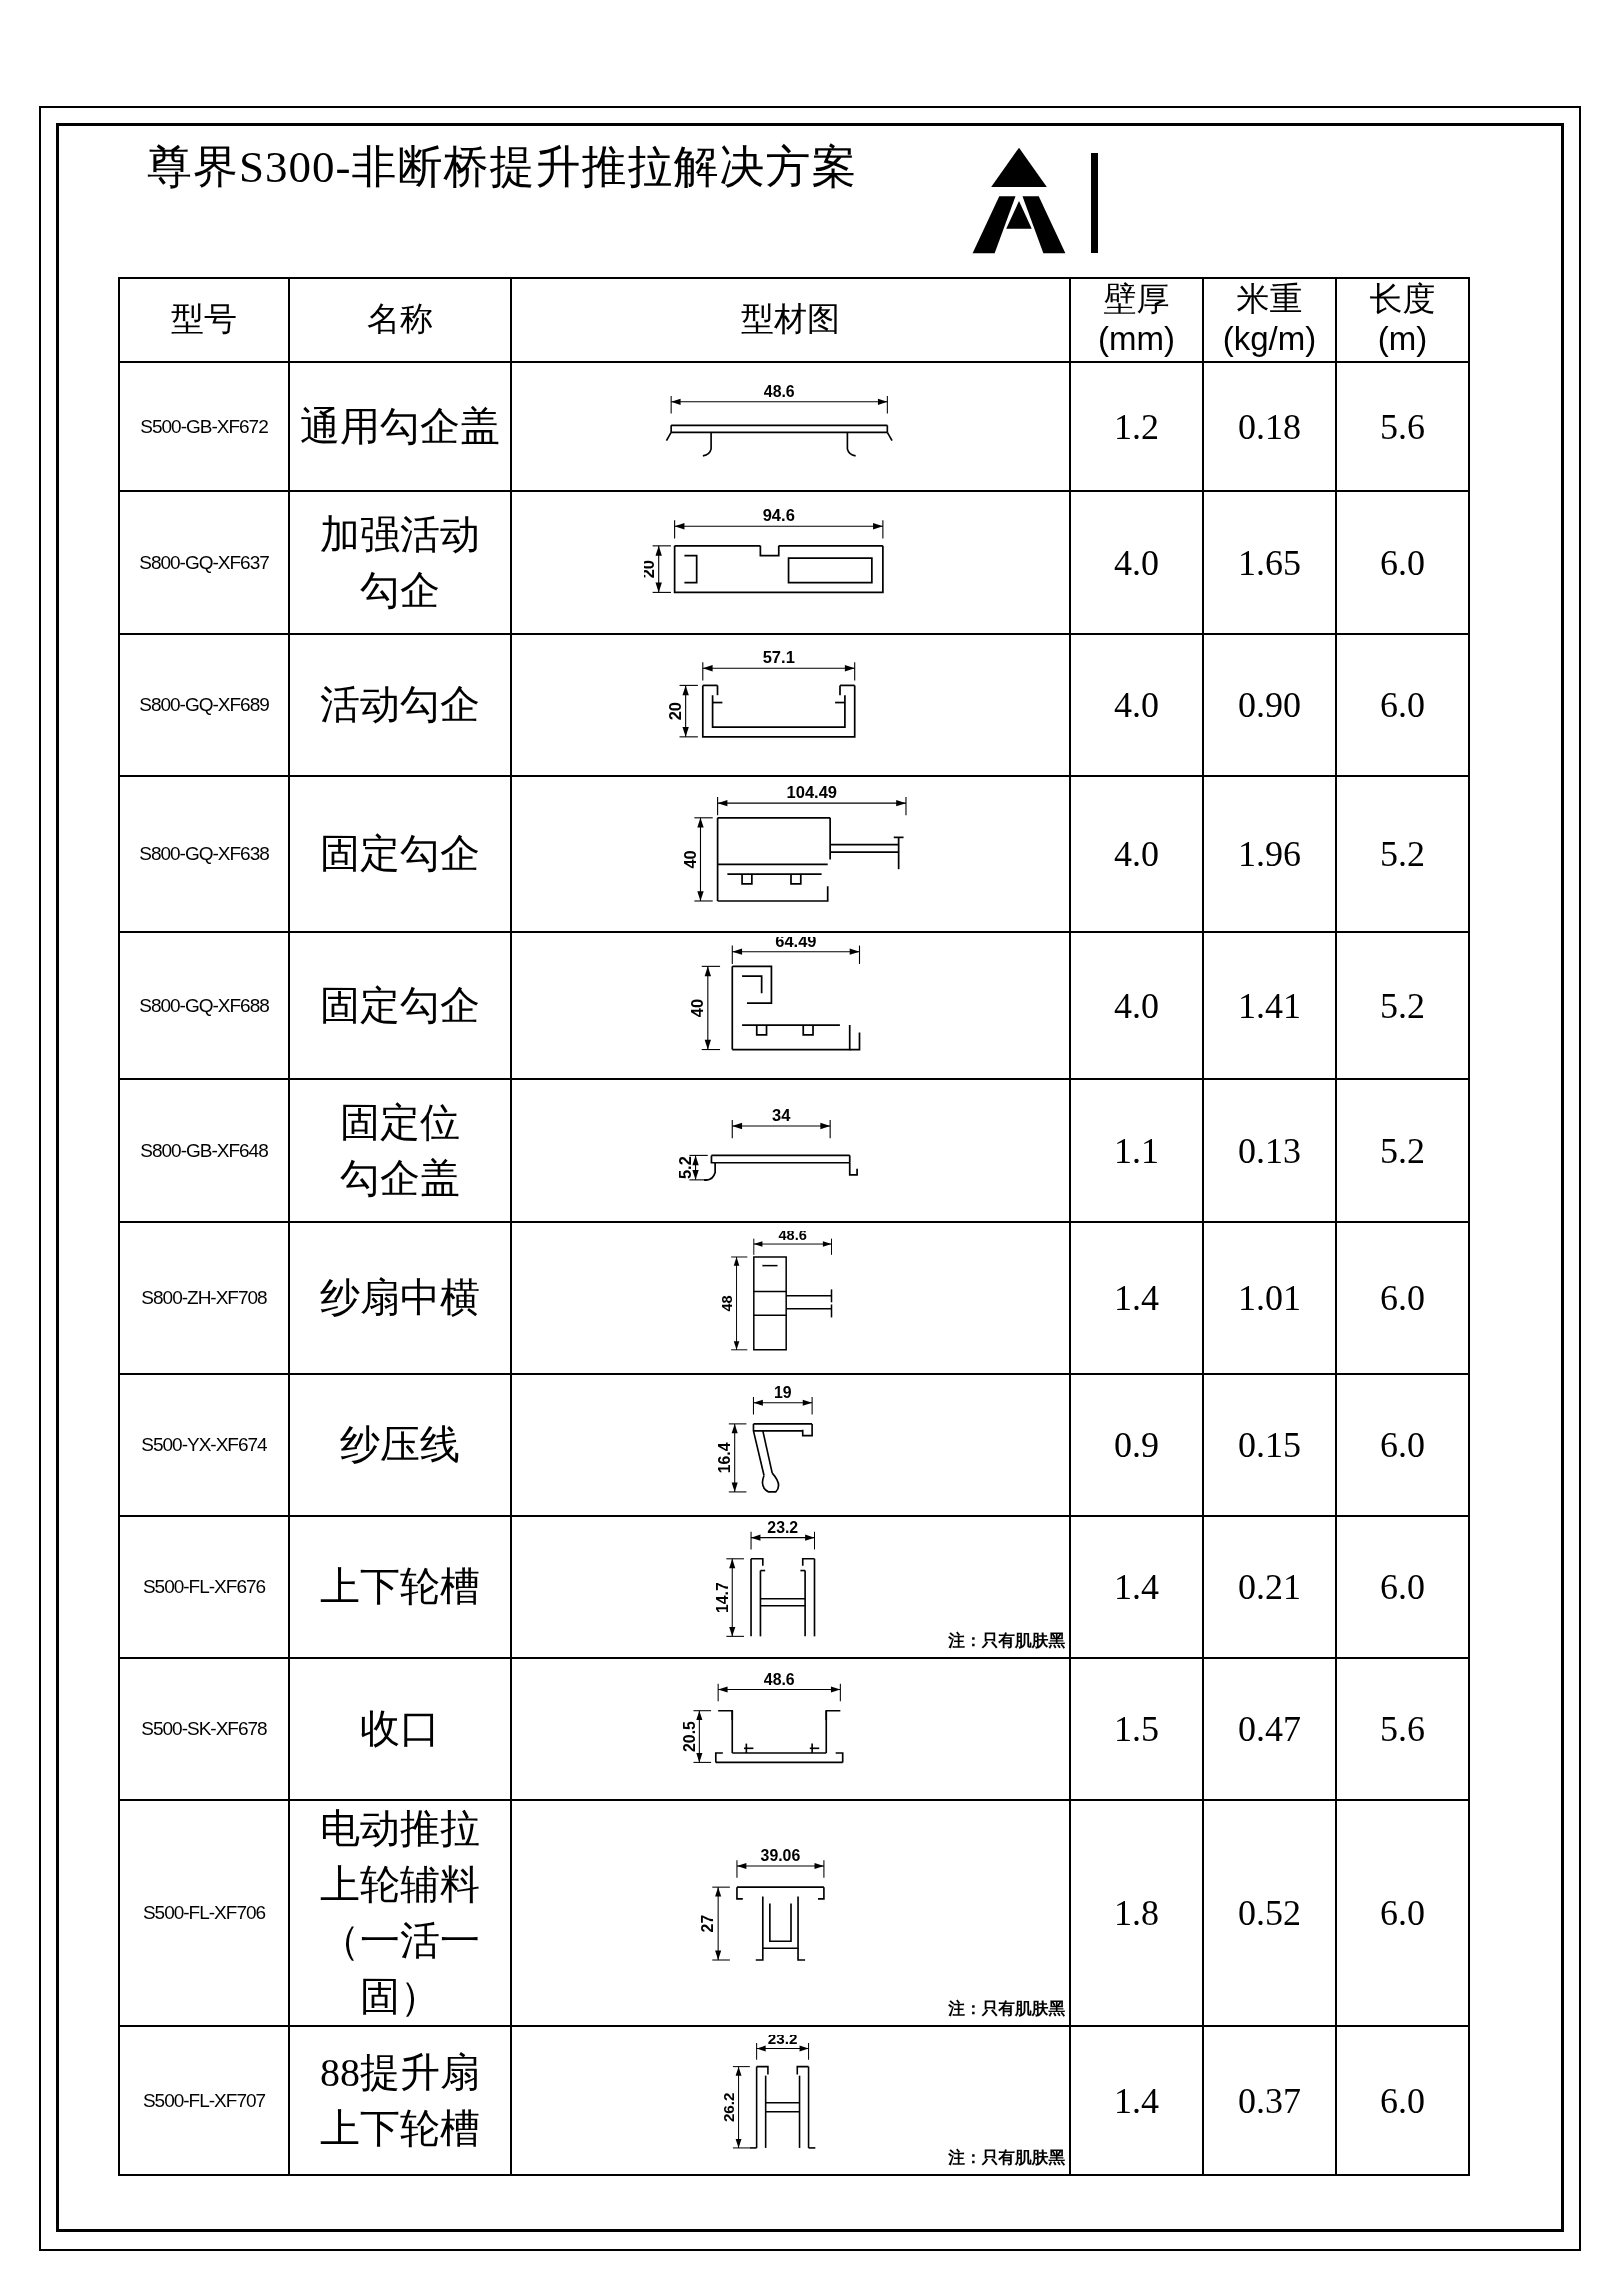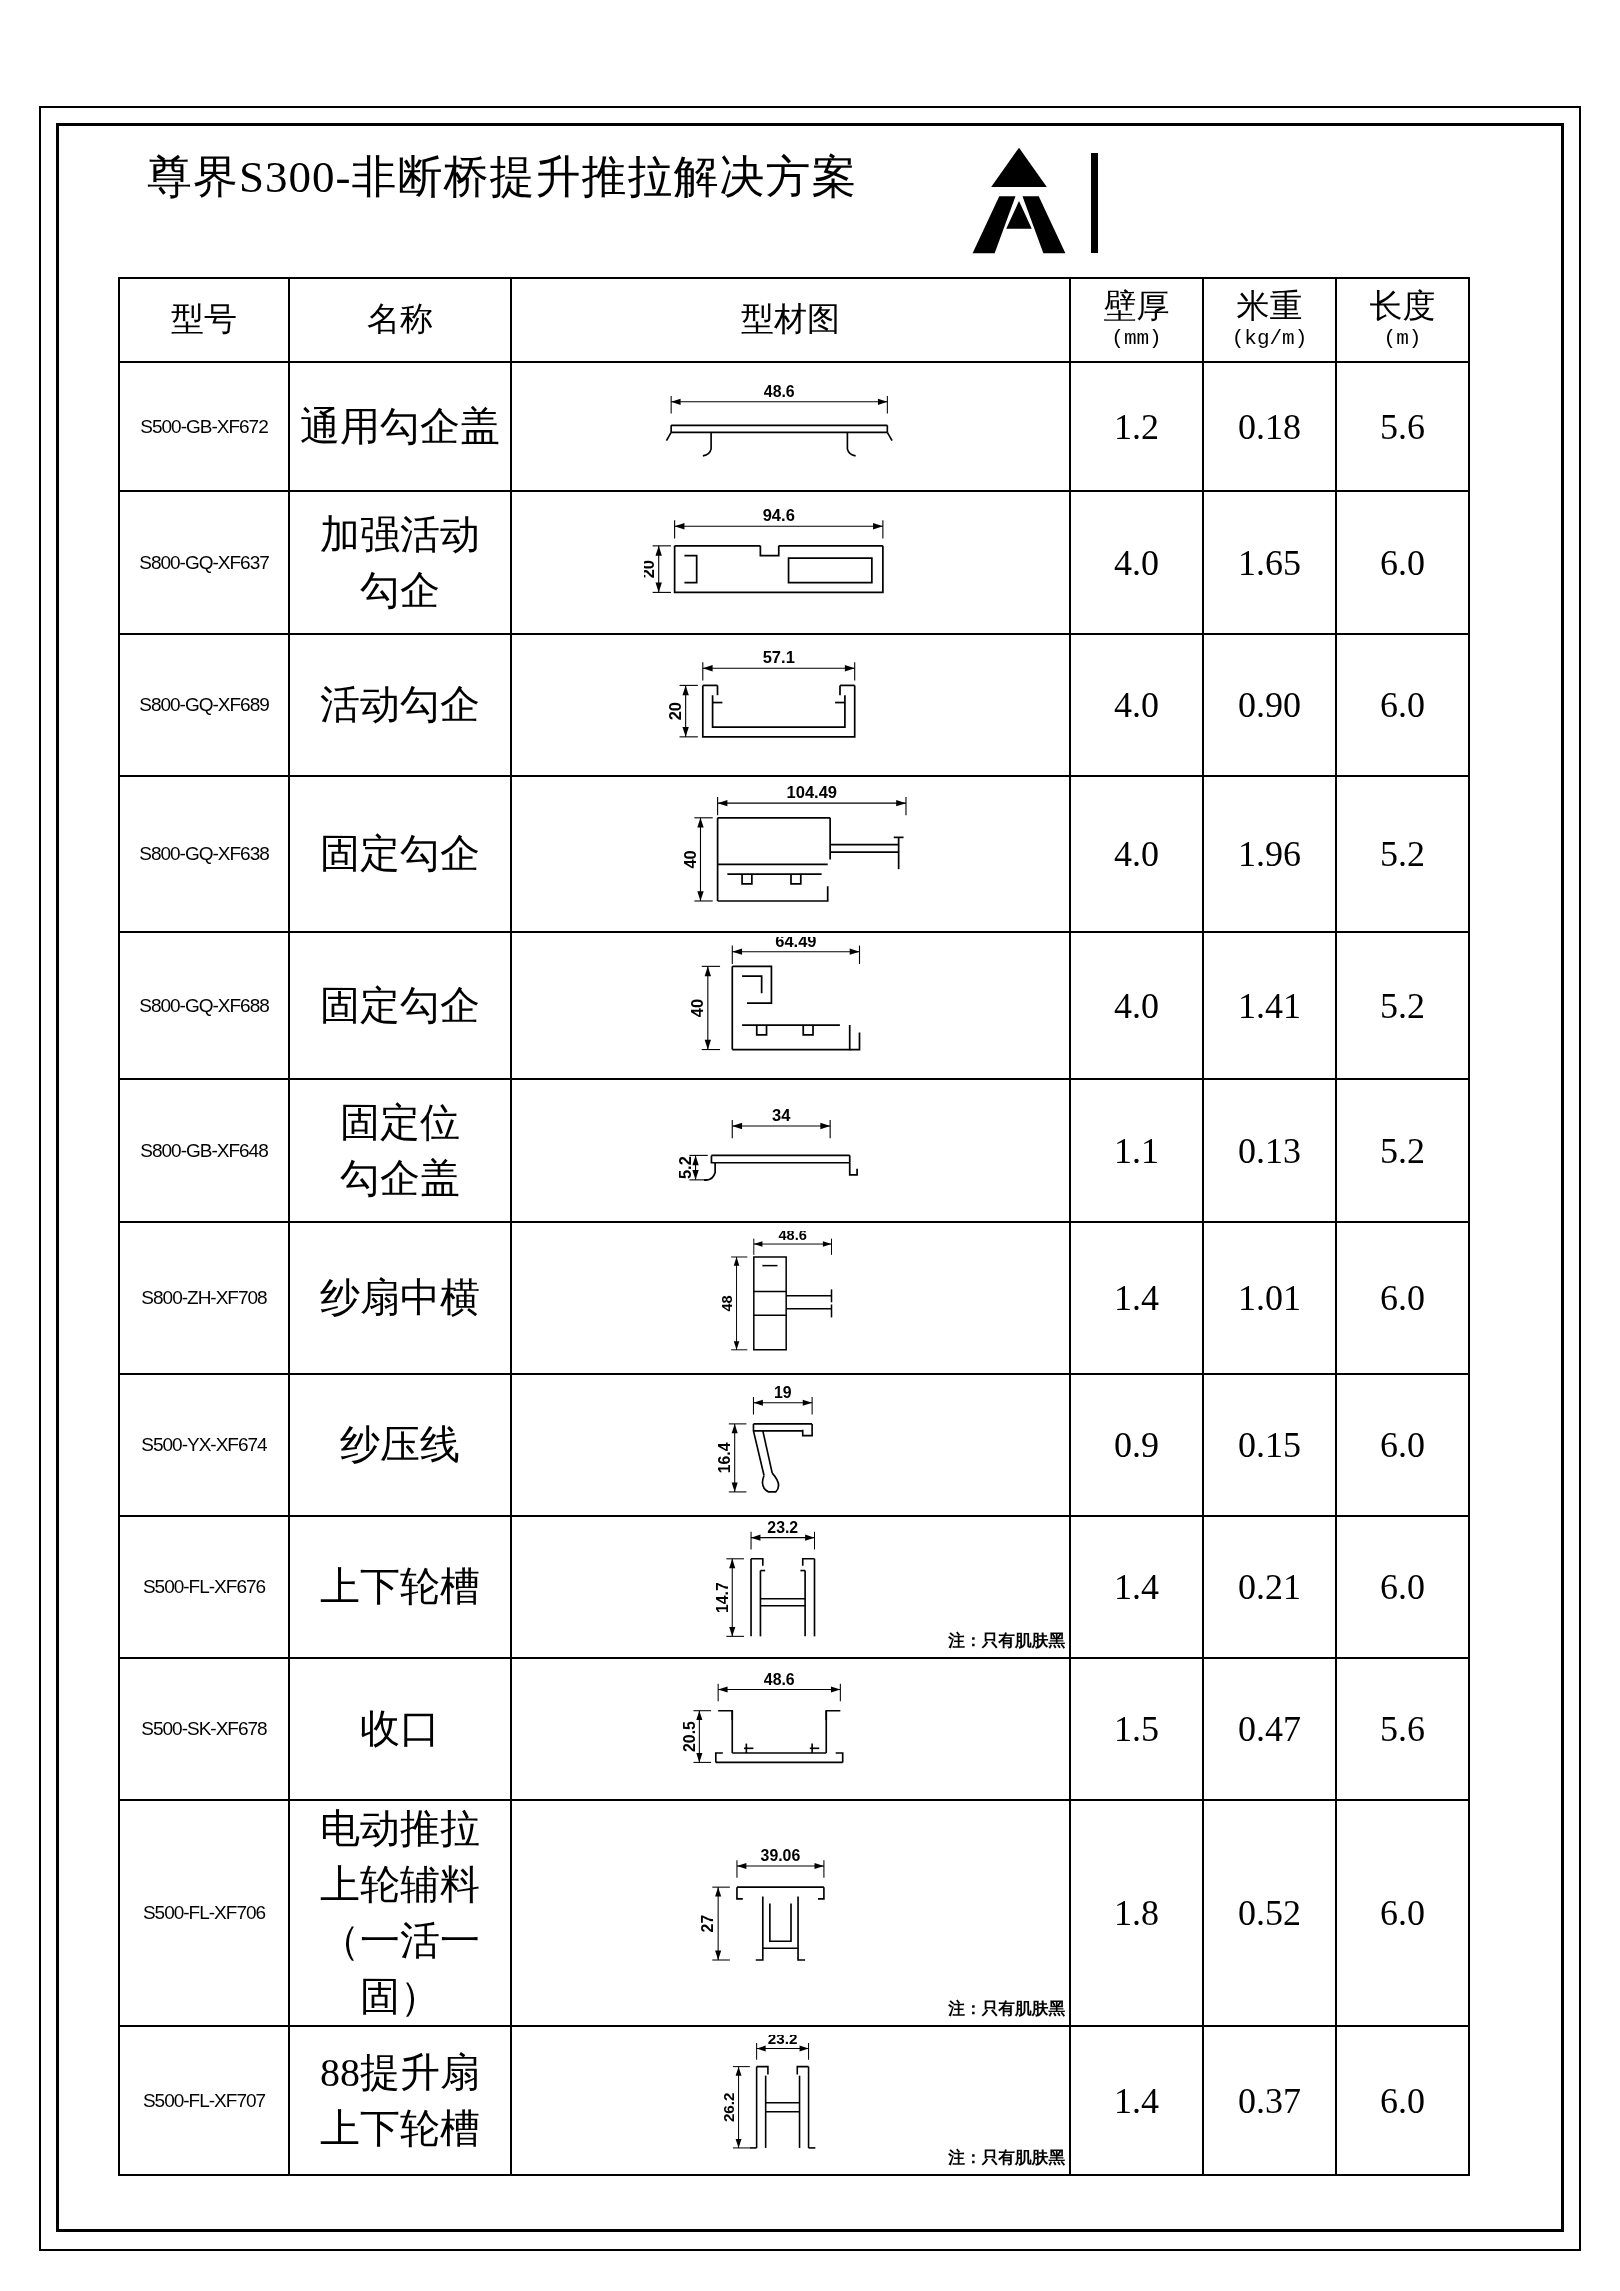--- a/index.html
+++ b/index.html
@@ -7,21 +7,21 @@
   .page {
     position:relative; width:1620px; height:2292px; background:#ffffff;
     font-family:"Liberation Serif","DejaVu Serif",serif; color:#000;
     overflow:hidden; margin:0 auto;
   }
   .outer-frame { position:absolute; left:39px; top:106px; width:1542px; height:2145px;
     border:2px solid #000; }
   .inner-frame { position:absolute; left:56px; top:123px; width:1508px; height:2109px;
     border:3.9px solid #000; }
   .doc-title {
-    position:absolute; left:147px; top:147px; font-size:45px; letter-spacing:1px;
+    position:absolute; left:147px; top:137px; font-size:45px; letter-spacing:1px;
     font-family:"Liberation Serif","DejaVu Serif",serif; white-space:nowrap;
   }
   
   .logo { position:absolute; left:961px; top:123px; width:549px; height:147px;
     display:flex; align-items:center; }
   .logo-mark { width:116px; height:116px; flex:0 0 auto; margin-top:9.8px; }
   .logo-divider { width:6.9px; height:100px; background:#000; margin:13.7px 17.6px 0 13.7px; flex:0 0 auto; }
   .logo-text {
     font-size:94px; font-weight:bold; line-height:1;
     font-family:"Liberation Sans","DejaVu Sans",sans-serif;
@@ -31,22 +31,22 @@
   .logo-reg { font-size:33px; font-weight:bold; color:#000; -webkit-text-stroke:0;
     text-shadow:none; vertical-align:63px; letter-spacing:0;
     font-family:"DejaVu Sans",sans-serif; }
   
   table.spec { position:absolute; left:118px; top:277px; width:1351px;
     border-collapse:collapse; table-layout:fixed;padding-left:44px; }
   table.spec th, table.spec td { border:2.5px solid #000; text-align:center;
     vertical-align:middle; padding:0; }
   th .h-main { display:block; font-size:33px; font-weight:normal;
     font-family:"Liberation Serif","DejaVu Serif",serif; line-height:1.15; }
-  th .h-unit { display:block; font-size:21px; font-weight:normal;
-    font-family:Liberation Mono, monospace; line-height:1.2; }
+  th .h-unit { display:block; font-size:33px; font-weight:normal;
+    font-family:Liberation Sans, sans-serif; line-height:1.2; }
   td.model-cell { font-family:"Liberation Sans","DejaVu Sans",sans-serif;
     font-size:19px; letter-spacing:-1px; }
   td.name-cell { font-size:40px; line-height:1.4; }
   td.name-cell .name-line { display:block; }
   td.diagram-cell { position:relative;font-weight:bold; }
   td.num-cell { font-family:Liberation Serif, serif; font-size:36px;margin-top:26px; }
   .diagram-note { position:absolute; right:3.9px; bottom:4.9px; font-size:16.7px;
     letter-spacing:0; font-family:"Liberation Serif","DejaVu Serif",serif;margin-top:36px; }
   .profile-svg { display:block; margin:0 auto; }
   .dim-label { font-family:"Liberation Sans","DejaVu Sans",sans-serif; font-size:13.5px; fill:#000; }

